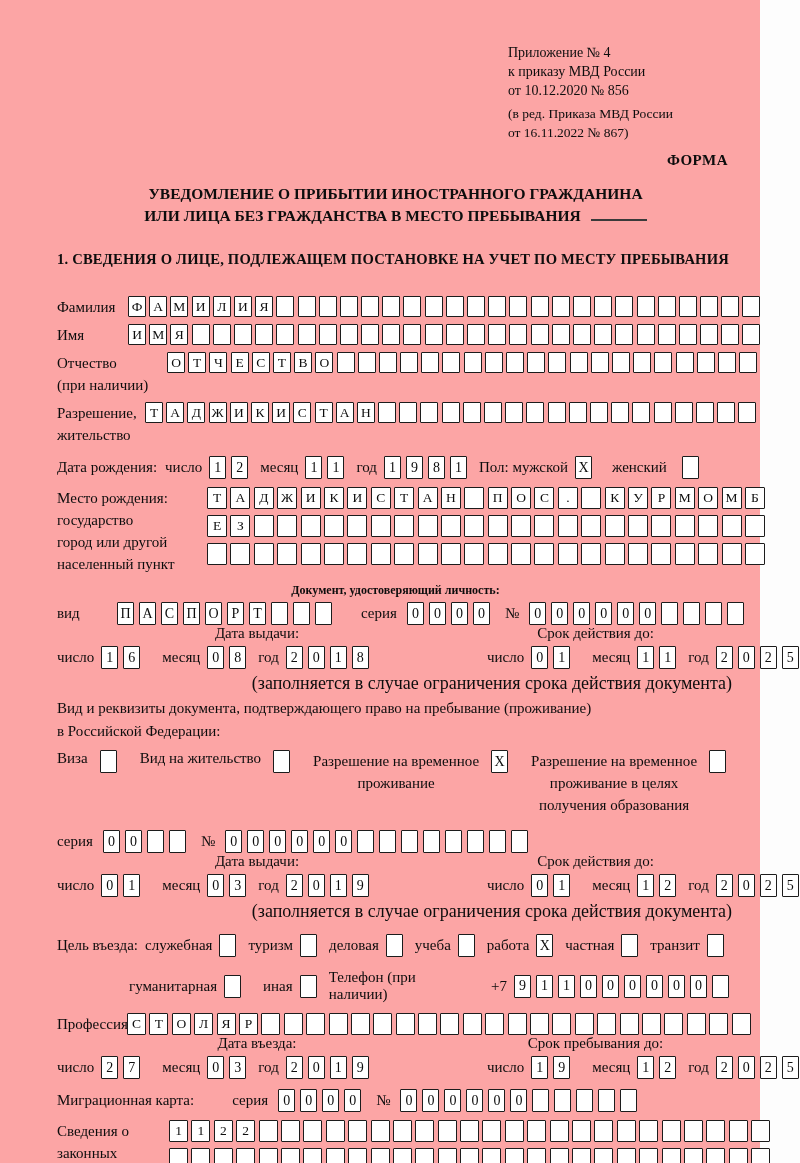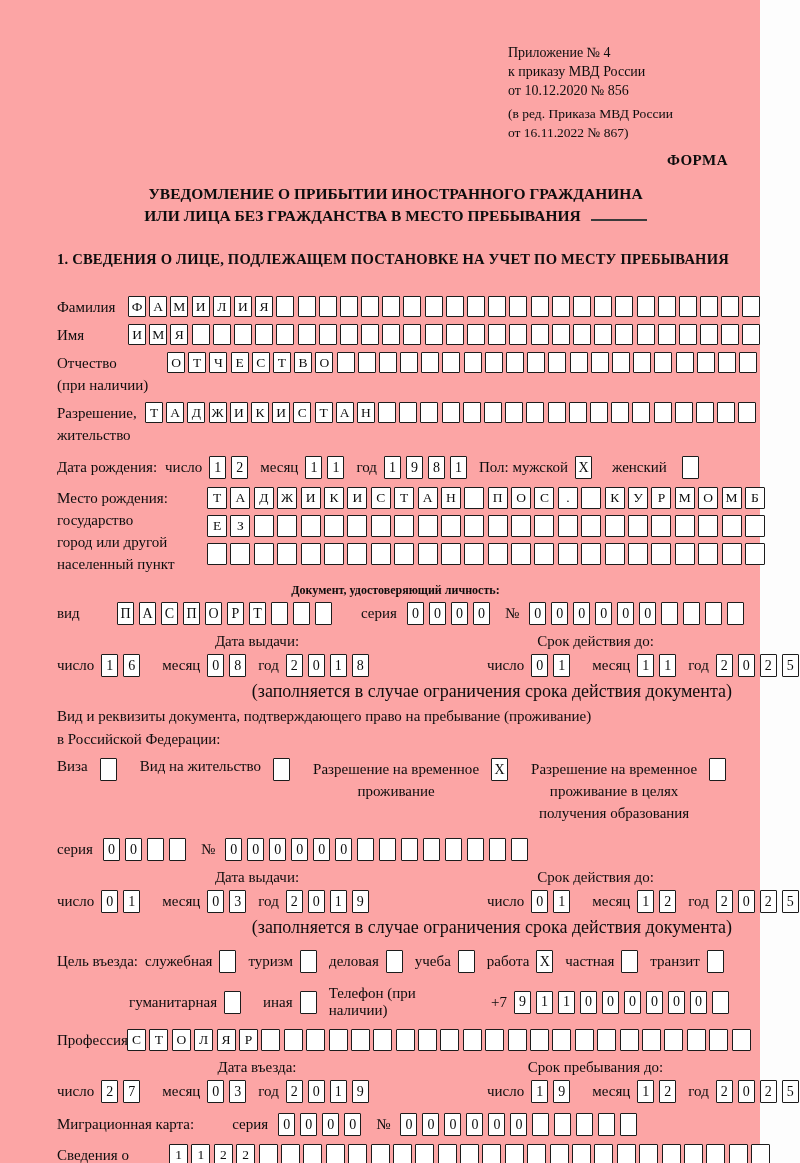--- a/index.html
+++ b/index.html
@@ -32,21 +32,21 @@
     box-sizing:border-box;flex:none;width:18px;height:21px;margin-right:3.2px;
     border:1.6px solid #1c1c1c;border-radius:1px;background:#fff;
     display:inline-flex;align-items:center;justify-content:center;
     font-size:13.5px;line-height:1;
   }
   .p24 .cell{width:20px;height:22px;margin-right:3.4px;}
   .p23 .cell{width:19px;height:22px;margin-right:3.4px;}
   .dg .cell{width:17px;height:23px;margin-right:5px;font-size:14px;}
   .doc-head{text-align:center;font-weight:bold;margin-top:8px;font-size:12px;}
   
-  .dcap{display:flex;margin-top:8px;}
+  .dcap{display:flex;margin-top:0;}
   .dcap .cl{width:400px;flex:none;text-align:center;}
   .dcap .cr{flex:1;text-align:center;}
   .drow{display:flex;align-items:center;margin-top:4px;}
   .dgrp{display:flex;align-items:center;gap:7px;}
   .dgrp .t{flex:none;}
   .half-l{width:400px;flex:none;}
   .note{text-align:right;font-size:18px;margin-top:4px;margin-right:2px;}
   .ml{white-space:pre-line;}
   .opt{display:flex;align-items:flex-start;gap:12px;}
   .optc{text-align:center;line-height:22px;}

